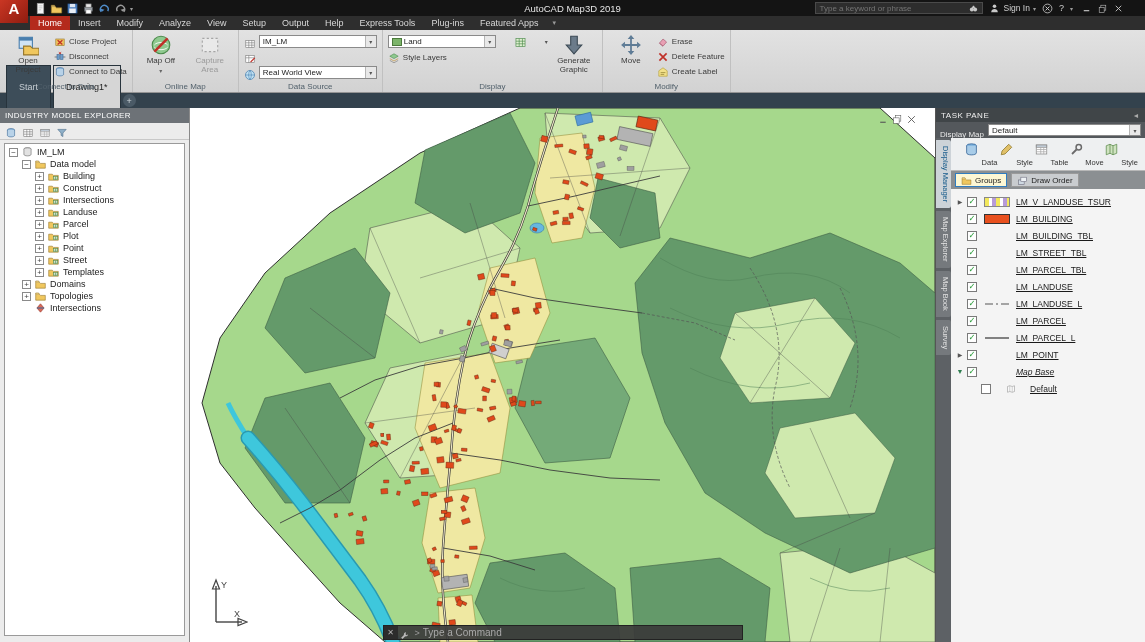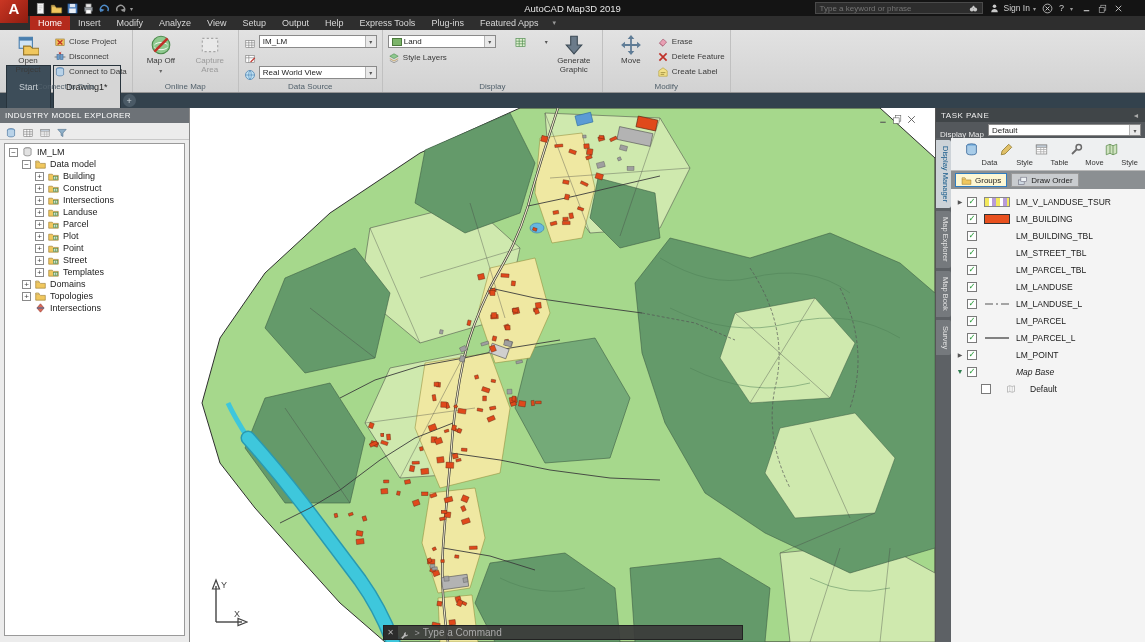--- a/index.html
+++ b/index.html
@@ -111,21 +111,21 @@
   .tp-list{flex:1;overflow:hidden;background:#f4f4f4;padding-top:4px;}
   .lrow{display:flex;align-items:center;height:17px;font-size:8.5px;color:#1a1a1a;}
   .larrow{width:14px;text-align:center;font-size:6px;color:#555;flex:none;}
   .larrow.exp{color:#2e7d4f;font-size:7px;}
   .lcheck{width:10px;height:10px;border:1px solid #7a7a7a;background:#fff;flex:none;margin-right:7px;display:flex;align-items:center;justify-content:center;font-size:8.5px;color:#2e9e3e;line-height:1;}
   .lswatch{width:26px;height:10px;flex:none;margin-right:6px;}
   .lswatch.empty{background:transparent;}
   .lswatch.stripes{background:repeating-linear-gradient(90deg,#f2e85c 0 4px,#ffffff 4px 7px,#b79bd8 7px 11px);border:1px solid #888;}
   .lswatch.building{background:#e8501e;border:1px solid #333;}
   .lswatch svg{width:100%;height:100%;}
-  .llabel{white-space:nowrap;}
+  .llabel{white-space:nowrap;text-decoration:underline;}
   .llabel.italic{font-style:italic;}
 </style>
 </head>
 <body>
 
 <div id="root">
 
   <div class="titlebar">
     <div class="applogo">A</div>
     <div class="qa">

